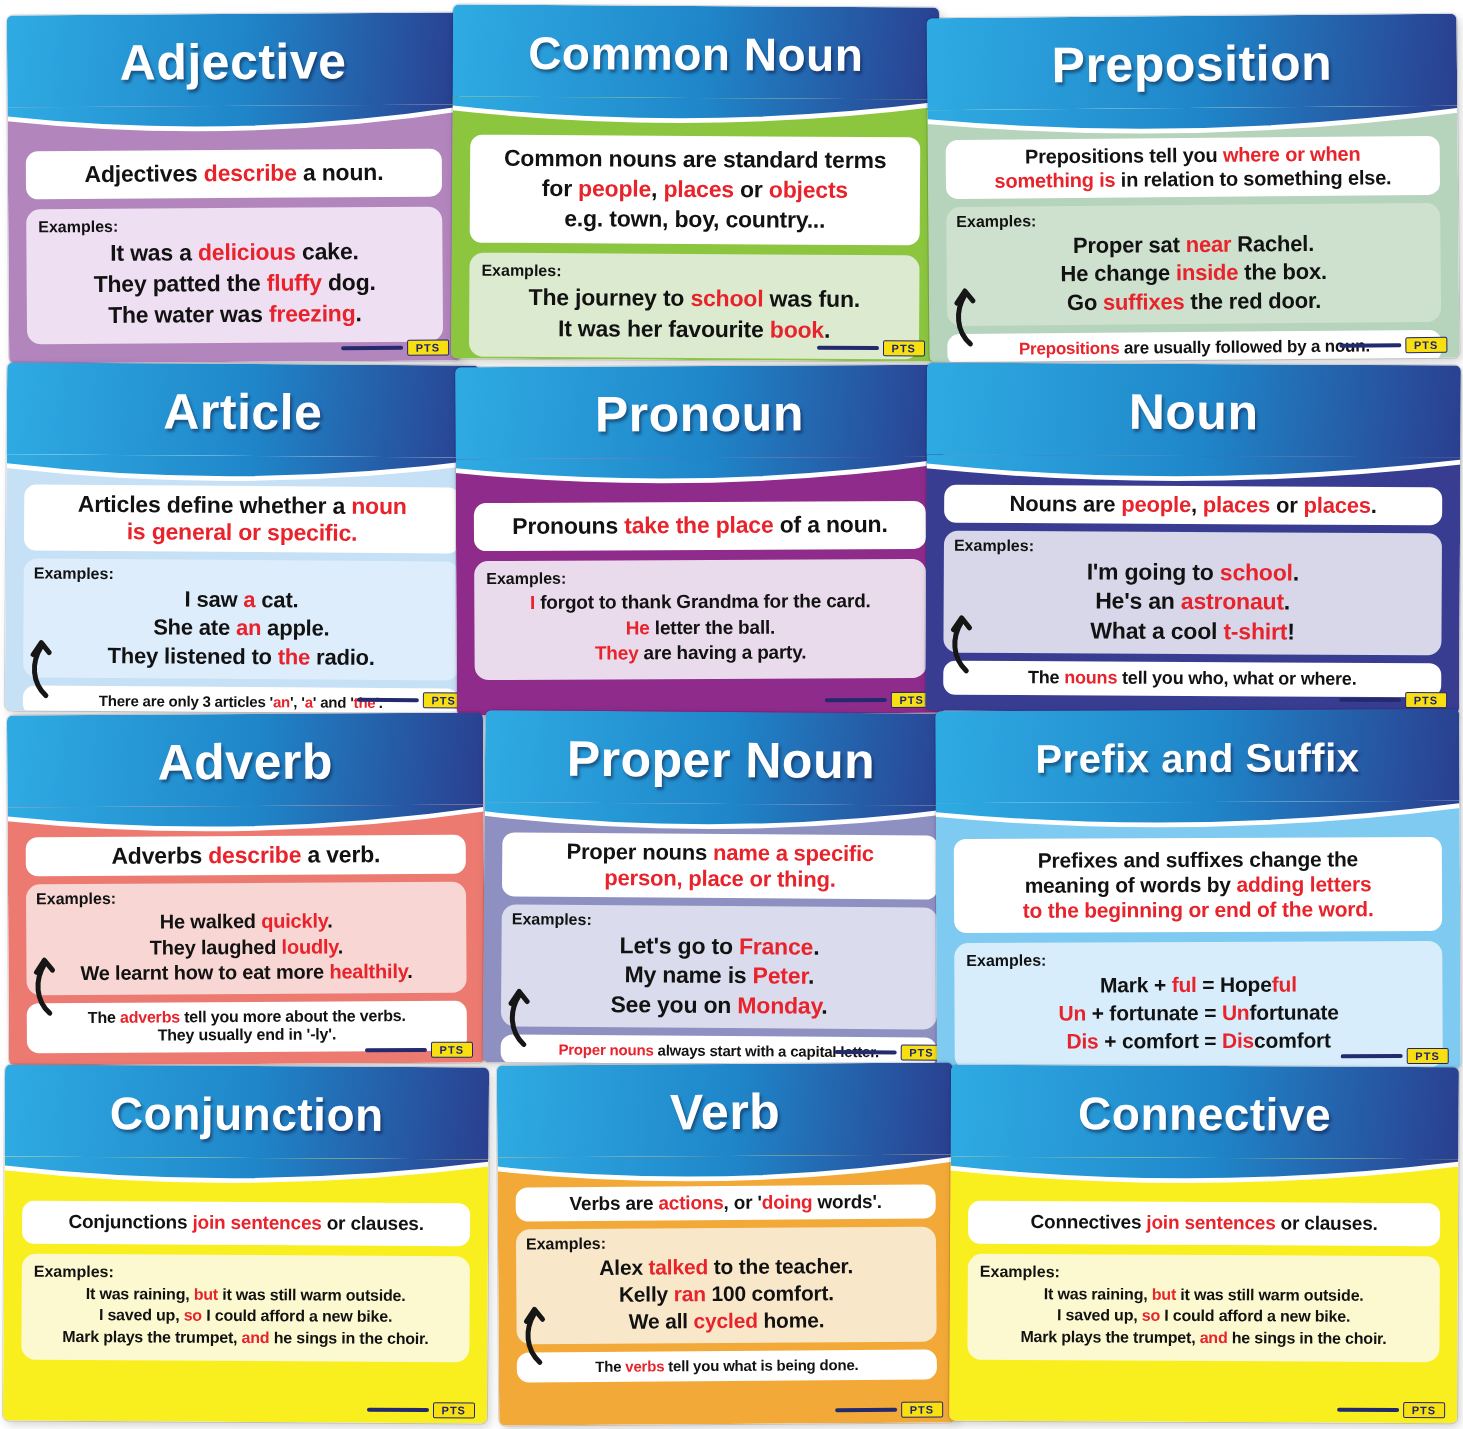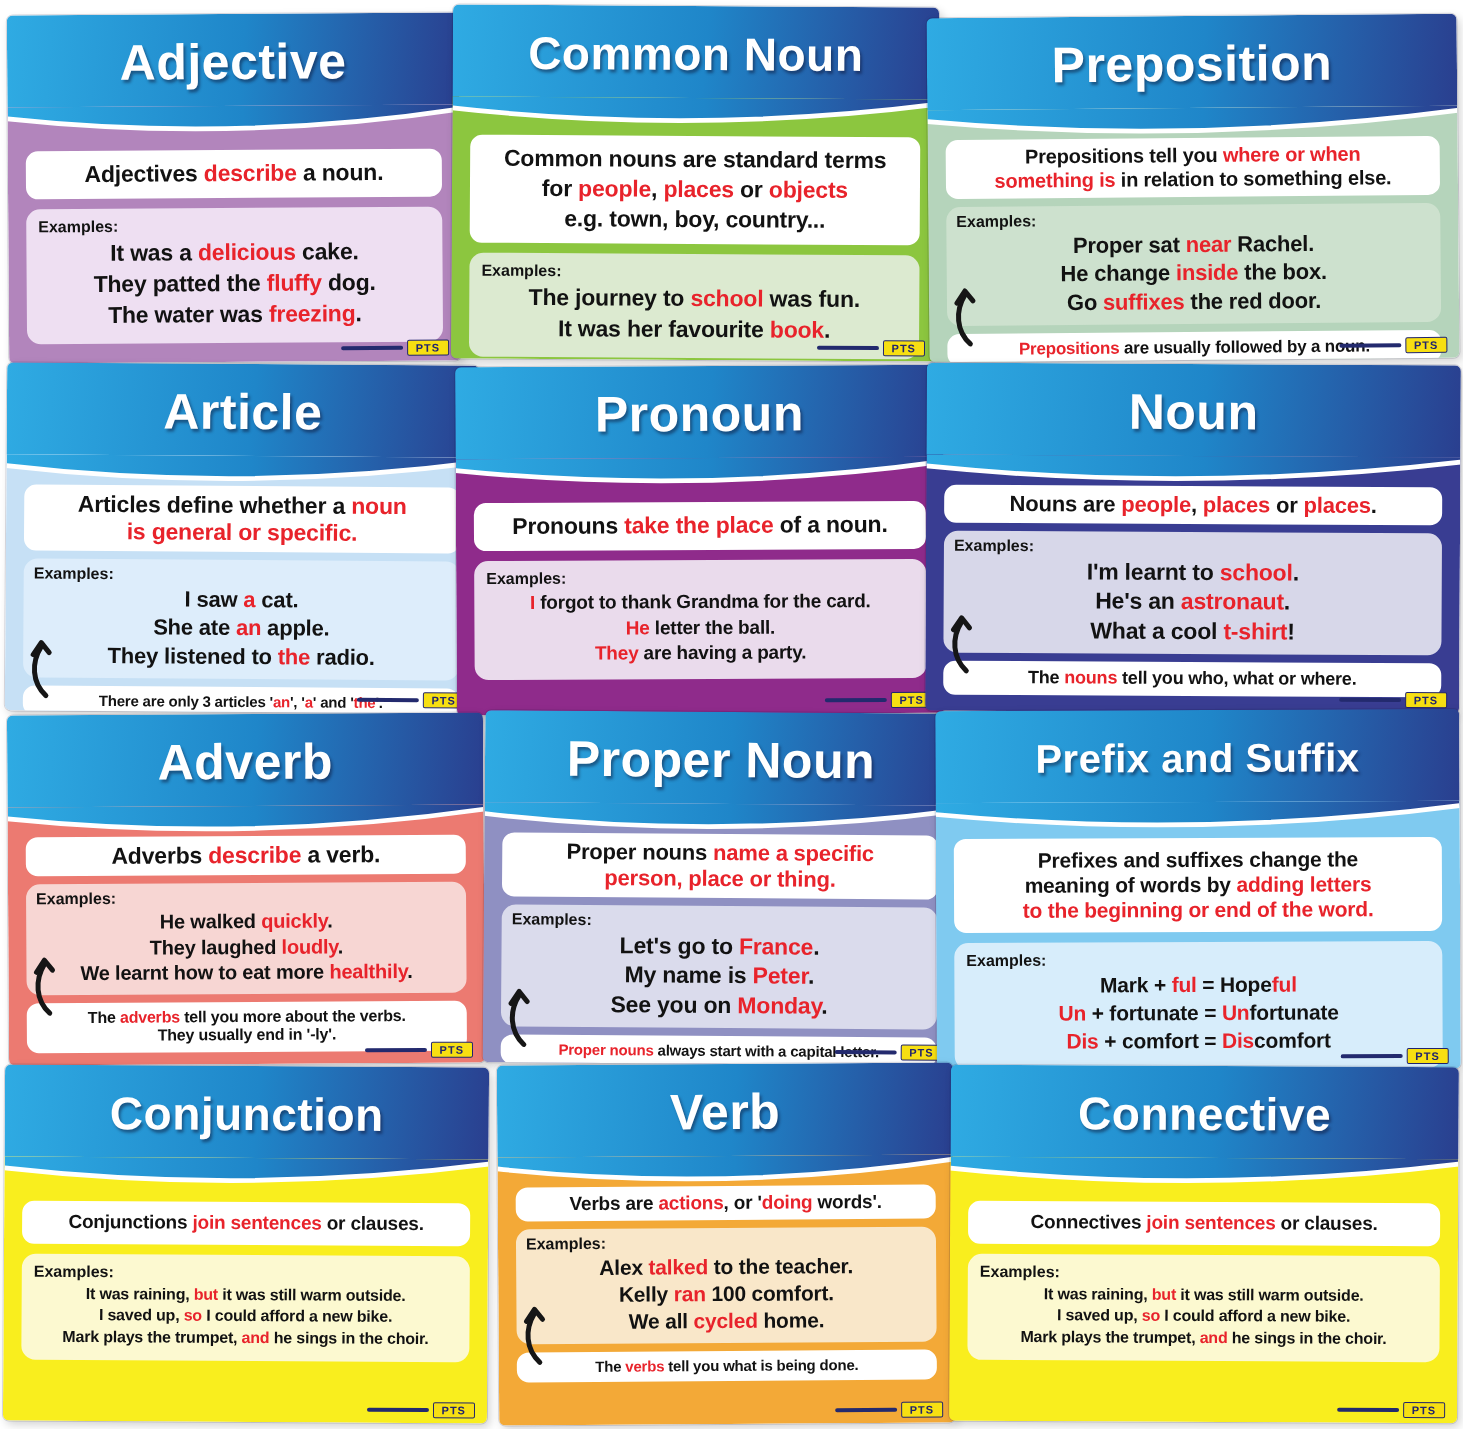--- a/index.html
+++ b/index.html
@@ -304,21 +304,21 @@
       <svg class="curve" viewBox="0 0 400 40" preserveAspectRatio="none">
         <path class="curve-fill" d="M0 0 L400 0 L400 6 Q 200 40 0 13 Z"></path>
         <path class="curve-line" d="M0 13 Q 200 40 400 6"></path>
       </svg>
       <div class="statement">
           <div class="line"><span>Nouns are </span><span class="red">people</span><span>, </span><span class="red">places</span><span> or </span><span class="red">places</span><span>.</span></div>
         </div>
       <div class="examples" style="background: rgb(215, 215, 233);">
         <div class="ex-label">Examples:</div>
         <div class="ex-lines">
-            <div class="line"><span>I'm learnt to </span><span class="red">school</span><span>.</span></div>
+            <div class="line"><span>I'm going to </span><span class="red">school</span><span>.</span></div>
             <div class="line"><span>He's an </span><span class="red">astronaut</span><span>.</span></div>
             <div class="line"><span>What a cool </span><span class="red">t-shirt</span><span>!</span></div>
           </div>
       </div>
       <div class="footer">
         <svg class="arrow" viewBox="0 0 30 58">
           <path d="M20 56 C 6 43, 5 23, 15 7"></path>
           <path d="M7 15 L15 3 L23 13"></path>
         </svg>
       <div class="line"><span>The </span><span class="red">nouns</span><span> tell you who, what or where.</span></div>

